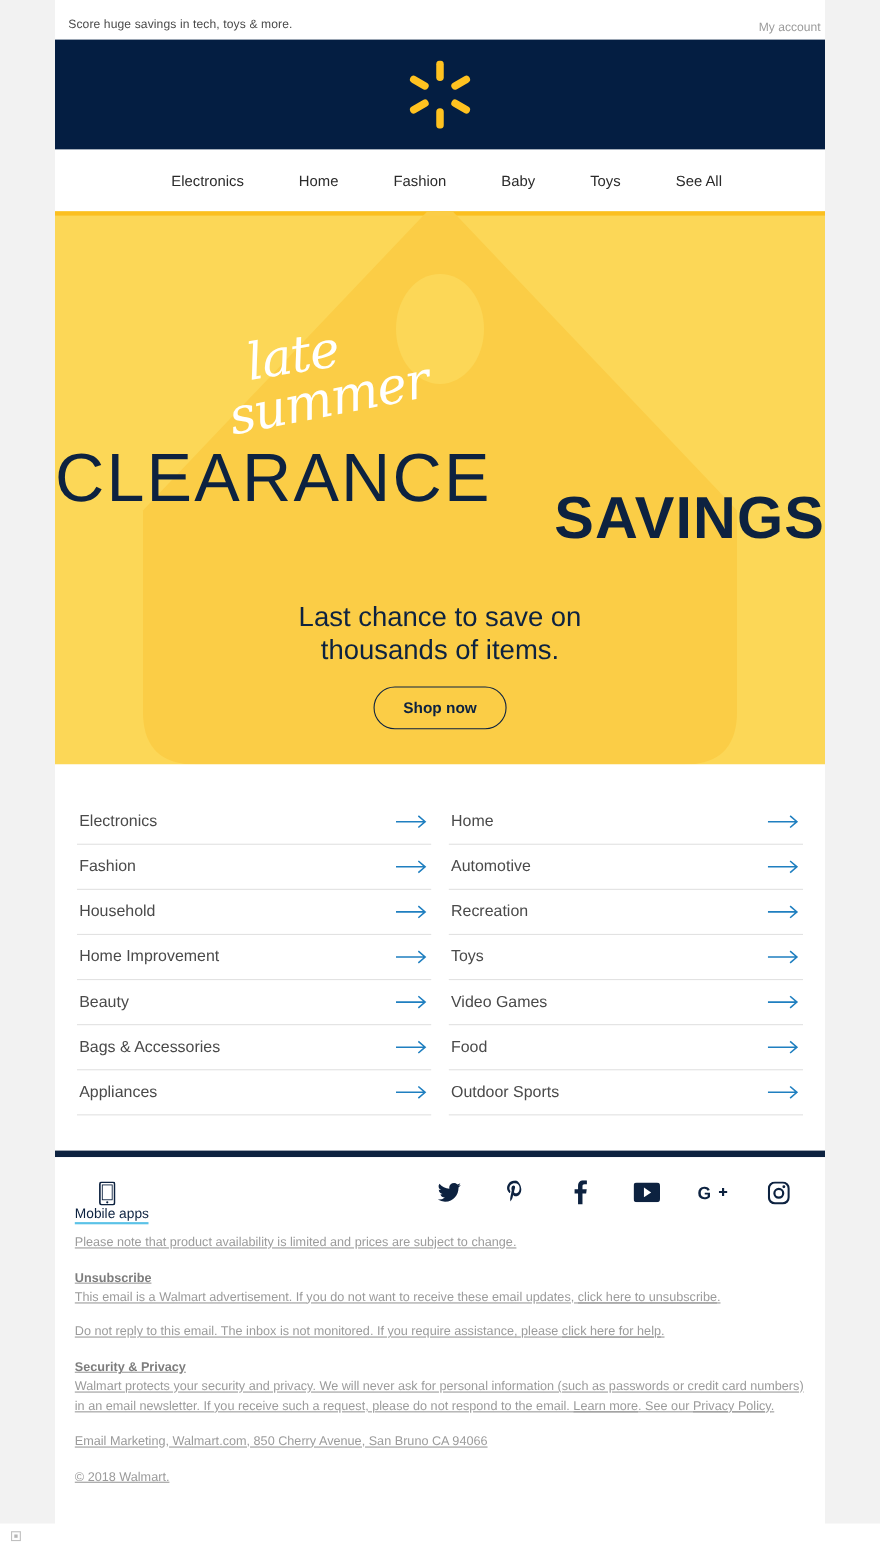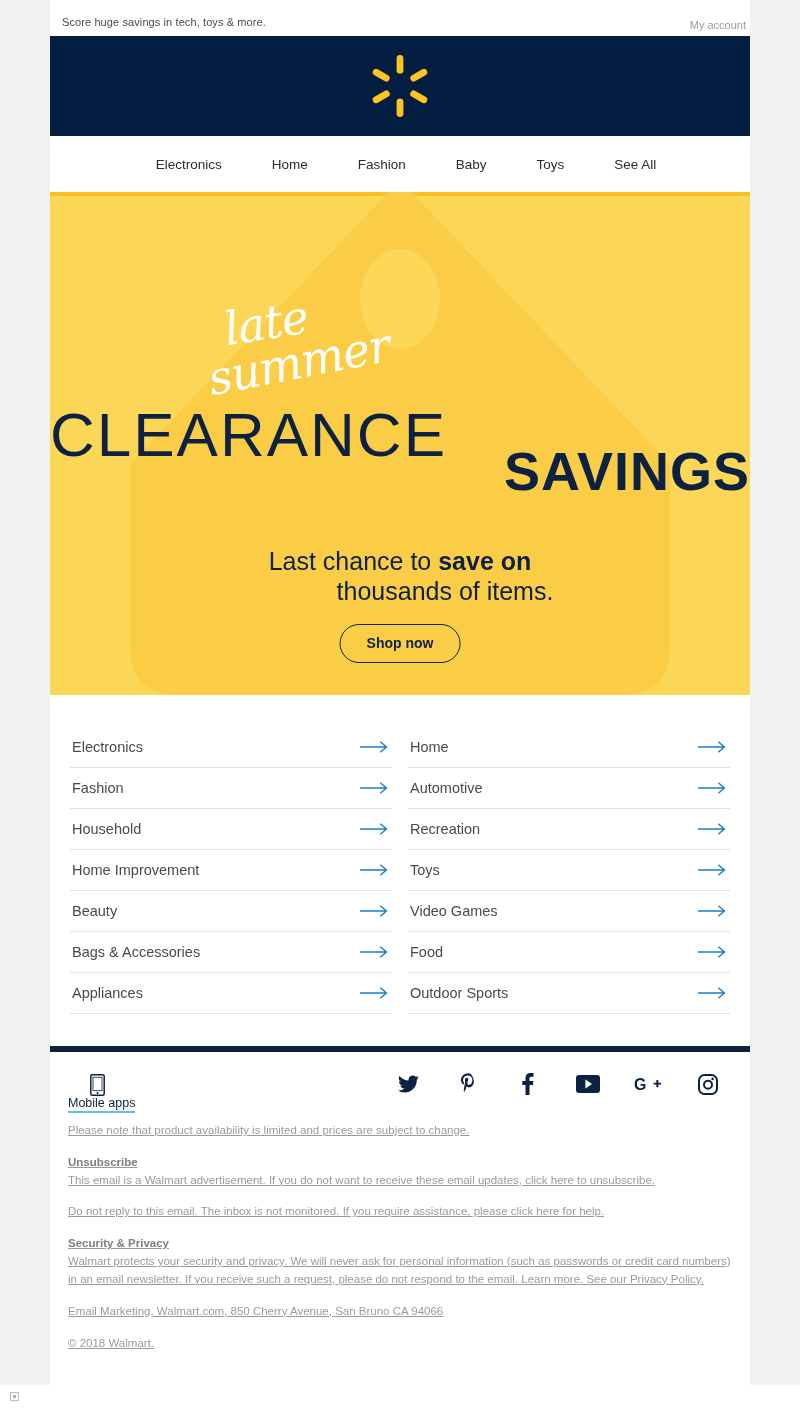--- a/index.html
+++ b/index.html
@@ -160,30 +160,29 @@
   }
   .sub-line1 {
     position: absolute;
     left: 0; top: 355px;
     width: 700px;
     text-align: center;
     font-size: 25px;
     font-weight: 400;
     color: #0d2240;
   }
-  .sub-line1 b { font-weight: 700; }
+  .sub-line1 b { font-weight: 400; }
   .sub-line2 {
     position: absolute;
     left: 0; top: 385px;
     width: 700px;
     text-align: center;
     font-size: 25px;
     font-weight: 400;
     color: #0d2240;
-    margin-left: 45px;
   }
   .shop-now {
     position: absolute;
     left: 50%;
     top: 432px;
     transform: translateX(-50%);
     padding: 10px 26px 11px;
     border: 1.5px solid #0d2240;
     border-radius: 25px;
     font-size: 14px;

